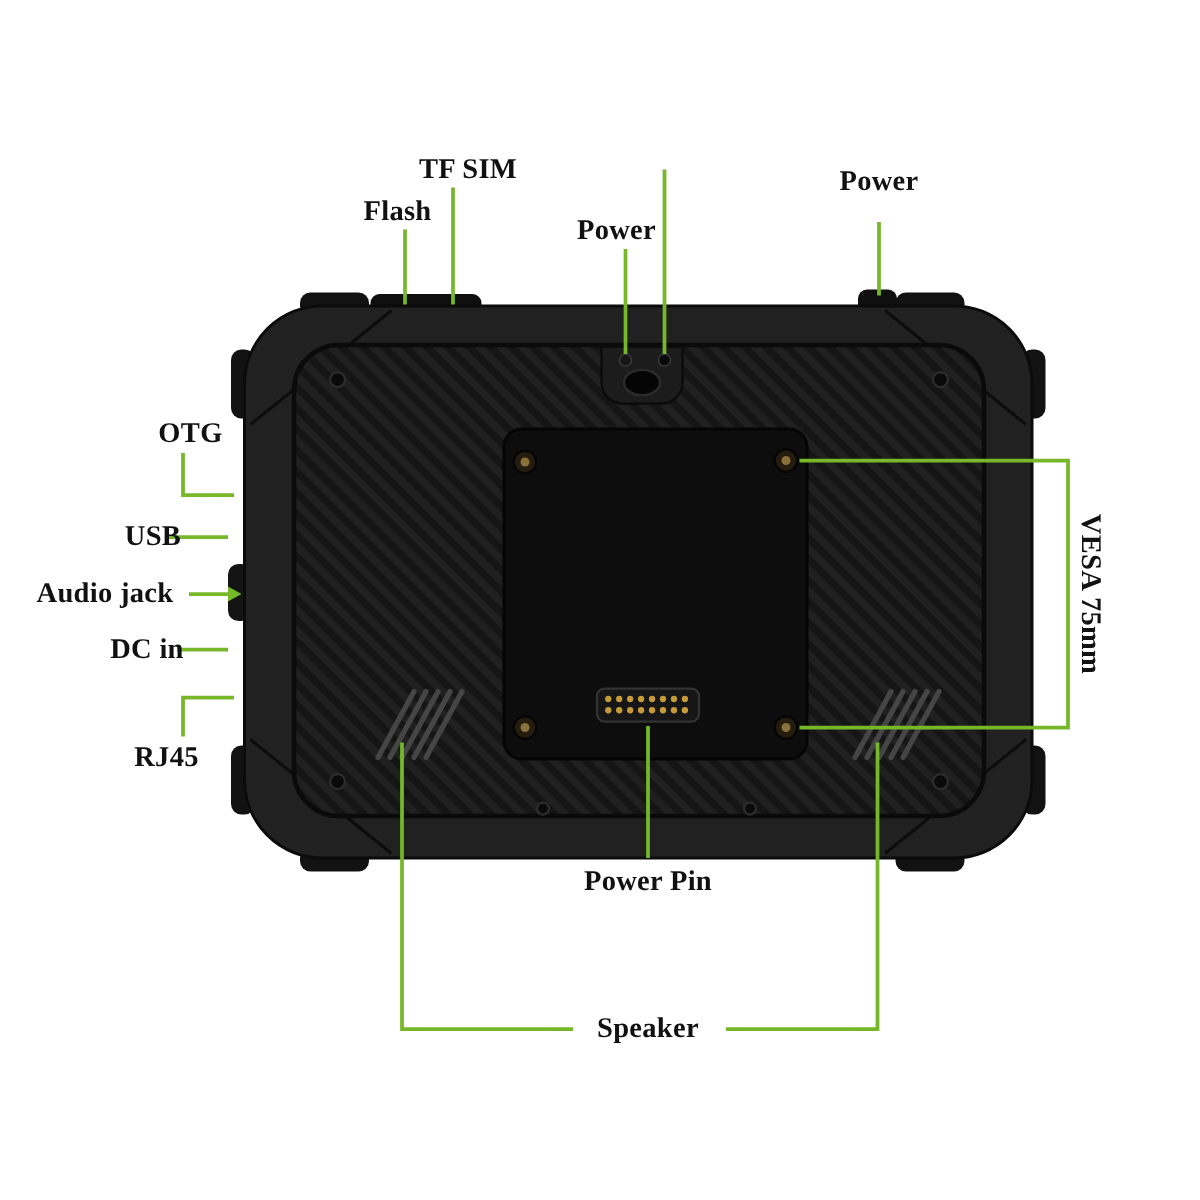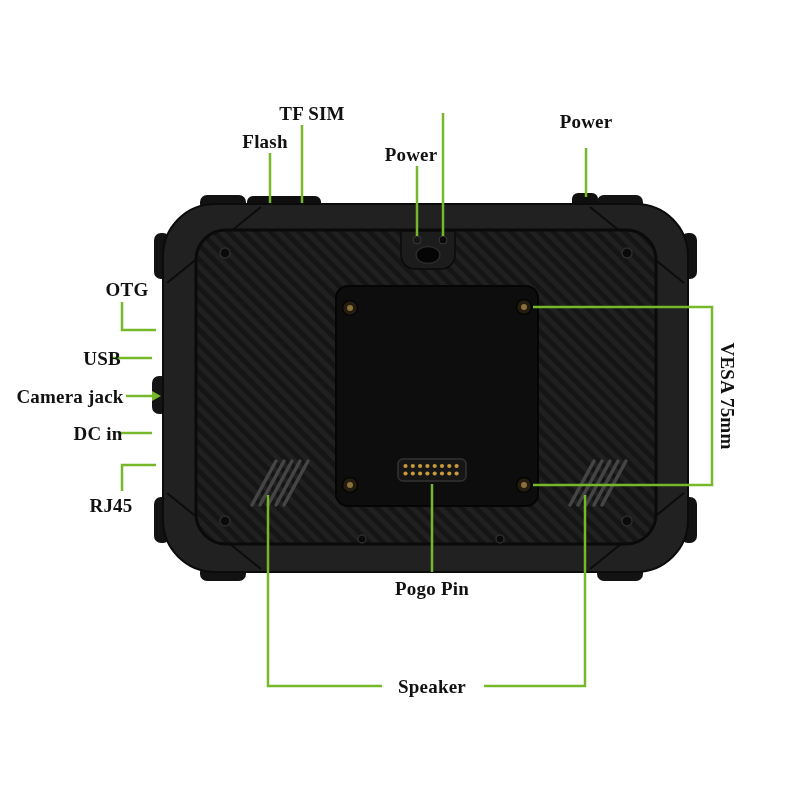--- a/index.html
+++ b/index.html
@@ -134,20 +134,20 @@
     <path d="M585 495 V686 H484"></path>
   </g>
 </svg>
 
 <div class="lbl" style="left:312px;top:113px">TF SIM</div>
 <div class="lbl" style="left:265px;top:141px">Flash</div>
 <div class="lbl" style="left:411px;top:154px">Power</div>
 <div class="lbl" style="left:586px;top:121px">Power</div>
 <div class="lbl" style="left:127px;top:289px">OTG</div>
 <div class="lbl" style="left:102px;top:358px">USB</div>
-<div class="lbl" style="left:70px;top:396px">Camera jack</div>
+<div class="lbl" style="left:70px;top:396px">Audio jack</div>
 <div class="lbl" style="left:98px;top:433px">DC in</div>
 <div class="lbl" style="left:111px;top:505px">RJ45</div>
 <div class="lbl rot" style="left:727px;top:396px">VESA 75mm</div>
-<div class="lbl" style="left:432px;top:588px">Pogo Pin</div>
+<div class="lbl" style="left:432px;top:588px">Power Pin</div>
 <div class="lbl" style="left:432px;top:686px">Speaker</div>
 
 </div>
 
 </body></html>

